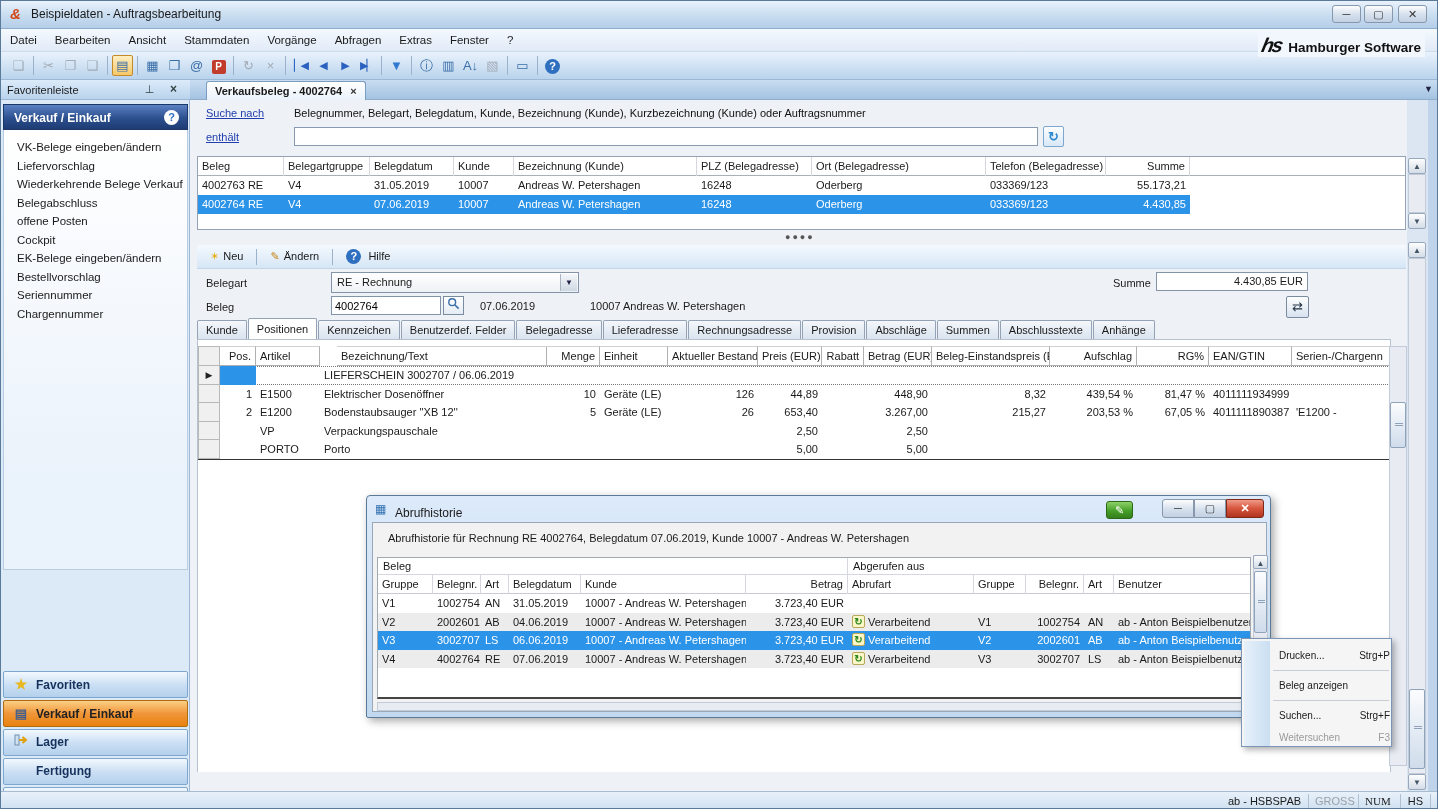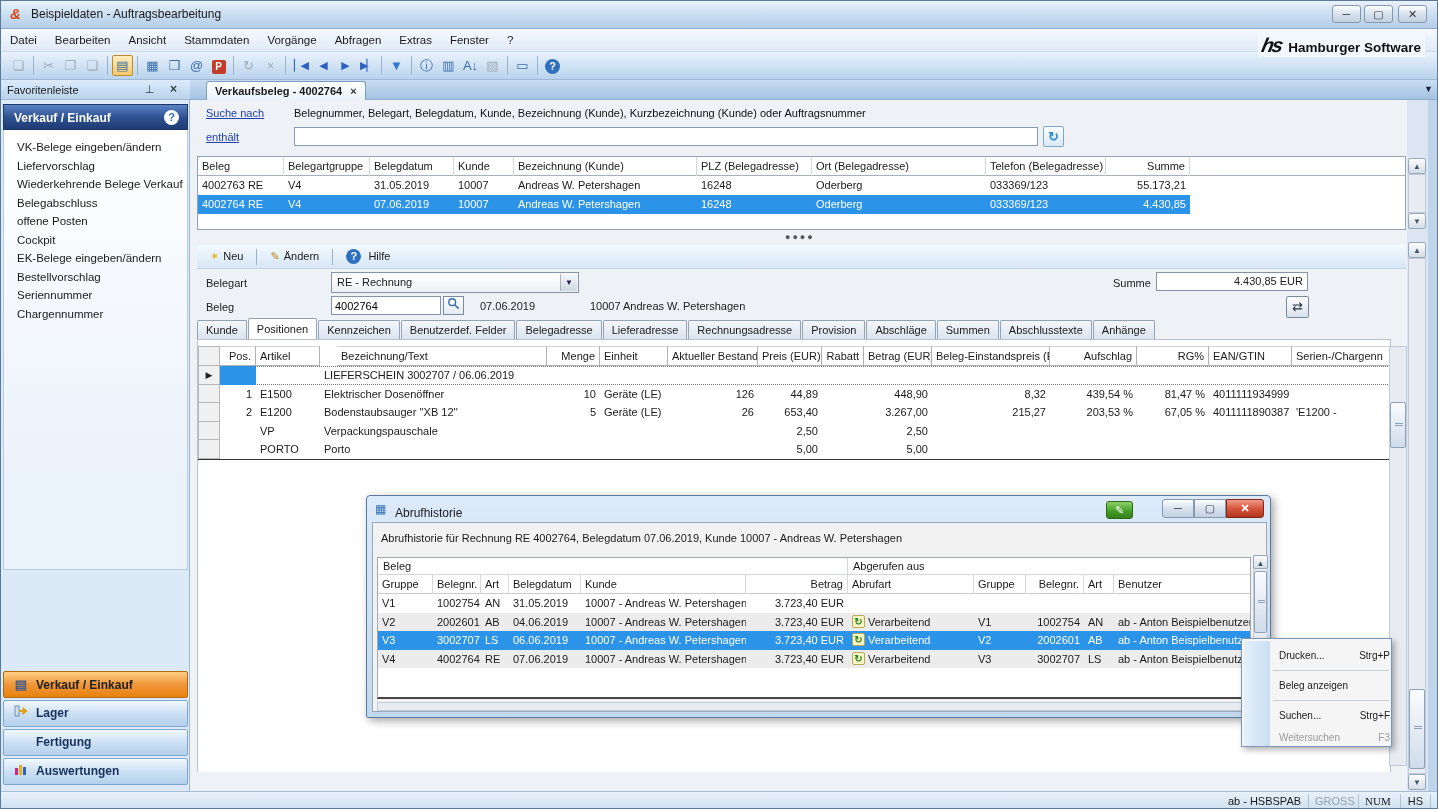--- a/index.html
+++ b/index.html
@@ -167,21 +167,21 @@
   #dlg-green-btn { position:absolute; left:739px; top:5px; width:27px; height:18px;
     background:linear-gradient(#8ed068,#46a028 55%,#357e1c); border:1px solid #2a6a16; border-radius:3px;
     color:#fff; text-align:center; line-height:17px; font-size:11px; }
   .dlg-winbtn { position:absolute; top:3px; width:32px; height:19px; text-align:center; line-height:17px;
     background:linear-gradient(#fdfdfd,#d8e2ee 50%,#c2d0e2); border:1px solid #8898ac; font-size:11px; color:#333; }
   #dlg-min { left:795px; border-radius:3px 0 0 3px; } #dlg-max { left:827px; }
   #dlg-close { left:859px; width:38px; background:linear-gradient(#f09a88,#d6553c 50%,#b03420);
     border-color:#802818; color:#fff; font-weight:bold; border-radius:0 3px 3px 0; }
   #dlg-content { position:absolute; left:5px; top:26px; width:895px; height:190px;
     background:#f2f2f2; border:1px solid #98a8b8; }
-  #dlg-info { position:absolute; left:8px; top:9px; }
+  #dlg-info { position:absolute; left:15px; top:9px; }
   #abruf-table { position:absolute; left:4px; top:34px; width:874px; height:142px;
     background:#fff; border:1px solid #a0a8b0; border-bottom:2px solid #444; overflow:hidden; }
   .ghcell { position:absolute; top:0; height:17px; line-height:17px; padding:0 5px;
     border-right:1px solid #d4d8dd; border-bottom:1px solid #d4d8dd; }
   .alt { background:#ececec; }
   .st-ico { display:inline-block; width:13px; height:13px; margin:2px 3px 0 0; vertical-align:top;
     background:#fdf6c8; border:1px solid #b8a85a; border-radius:2px; color:#2e8a1e; font-size:10px;
     line-height:11px; text-align:center; font-weight:bold; }
   #dlg-vscroll { position:absolute; left:880px; top:32px; width:15px; height:146px; background:#e8ecf2; border:1px solid #c2ccd8; }
   #dlg-hscroll { position:absolute; left:4px; top:179px; width:874px; height:9px; background:#e8ecf2; border:1px solid #c2ccd8; }
@@ -242,20 +242,21 @@
       <div class="navitem">Wiederkehrende Belege Verkauf</div>
       <div class="navitem">Belegabschluss</div>
       <div class="navitem">offene Posten</div>
       <div class="navitem">Cockpit</div>
       <div class="navitem">EK-Belege eingeben/ändern</div>
       <div class="navitem">Bestellvorschlag</div>
       <div class="navitem">Seriennummer</div>
       <div class="navitem">Chargennummer</div>
     </div>
   <div id="bottom-nav">
+      <div class="bnav"><span class="bicon"><span style="color:#e8b81e; font-size:14px;">★</span></span><span>Favoriten</span></div>
       <div class="bnav active"><span class="bicon"><span style="color:#46608a; font-size:13px;">▤</span></span><span>Verkauf / Einkauf</span></div>
       <div class="bnav"><span class="bicon"><svg width="14" height="12">
             <rect x="1" y="1" width="4" height="10" fill="#cfe0f0" stroke="#7090b0"></rect>
             <path d="M5 6 L11 6 M8.5 3 L12 6 L8.5 9" stroke="#e0a010" stroke-width="2" fill="none"></path>
           </svg></span><span>Lager</span></div>
       <div class="bnav"><span class="bicon"></span><span>Fertigung</span></div>
       <div class="bnav"><span class="bicon"><svg width="14" height="12">
             <rect x="1" y="5" width="3" height="7" fill="#c02890"></rect>
             <rect x="5" y="2" width="3" height="10" fill="#e8b020"></rect>
             <rect x="9" y="4" width="3" height="8" fill="#3060b8"></rect>

